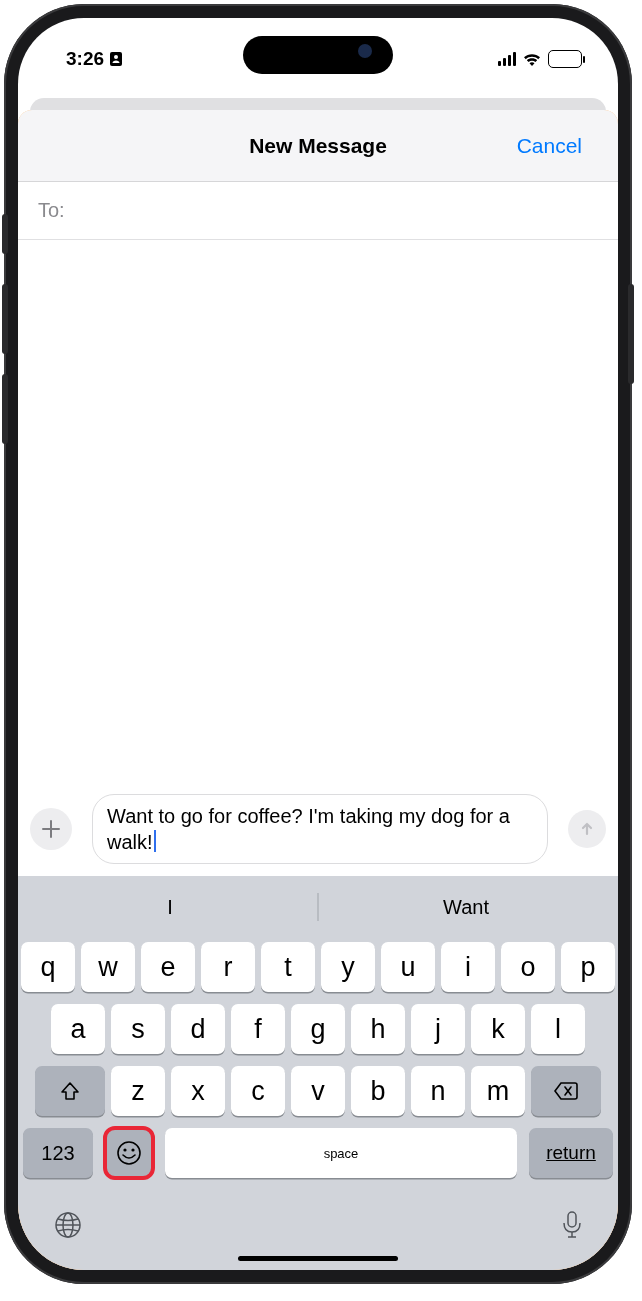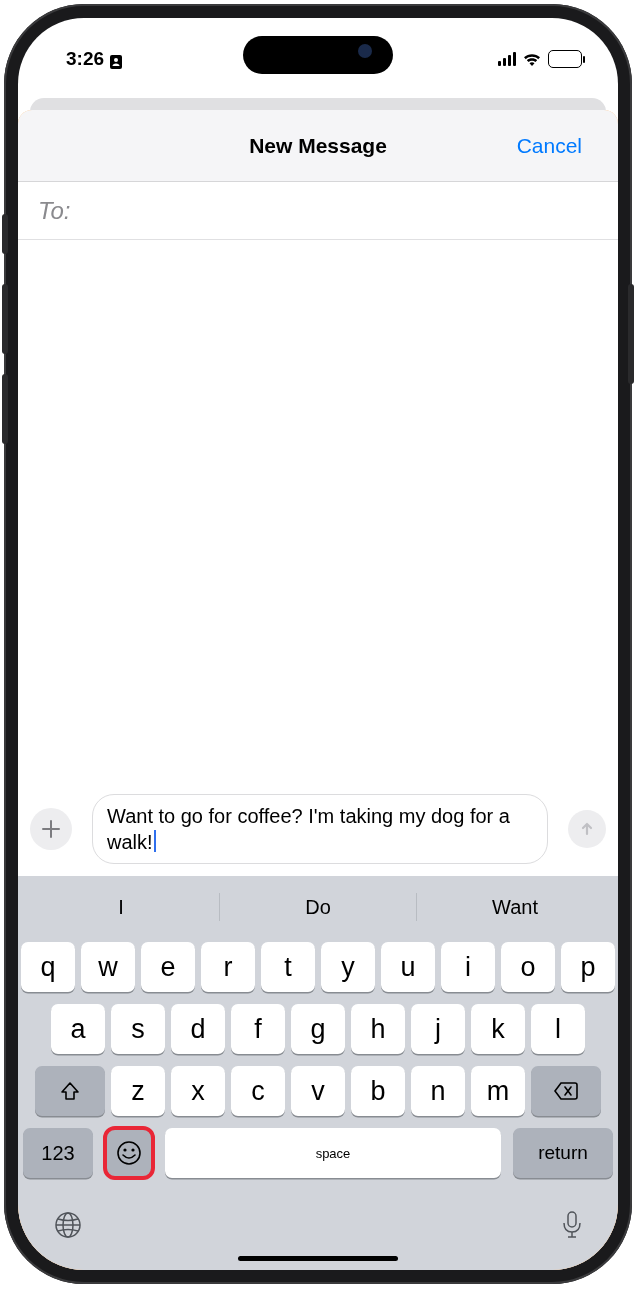--- a/index.html
+++ b/index.html
@@ -28,21 +28,21 @@
 .camera-dot {
   position: absolute; top: 26px; left: 50%; transform: translateX(40px);
   width: 14px; height: 14px; background: #1a2a4a; border-radius: 50%;
   box-shadow: 0 0 0 4px #000;
 }
 
 .status-bar {
   height: 60px; display: flex; align-items: center; justify-content: space-between;
   padding: 22px 30px 0; color: #000; font-weight: 600; font-size: 19px;
 }
-.status-left { display: flex; align-items: flex-end; gap: 5px; padding-left:18px; }
+.status-left { display: flex; align-items: center; gap: 5px; padding-left:18px; }
 .status-right { display: flex; align-items: center; gap: 6px; padding-right:6px; }
 .battery-pill {
   width: 34px; height: 18px; border: 1.5px solid #000; border-radius: 5px;
   position: relative; display: flex; align-items: center; justify-content: center;
   font-size: 11px; font-weight: 700;
 }
 .battery-pill::after {
   content: ''; position: absolute; right: -4px; top: 5px;
   width: 2.5px; height: 7px; background: #000; border-radius: 1px;
 }
@@ -68,21 +68,21 @@
   height: 72px; background: #f5f5f7; display: flex; align-items: center;
   justify-content: center; position: relative; border-bottom: 0.5px solid #d6d6d8;
 }
 .nav-title { font-size: 21px; font-weight: 600; color: #000; }
 .nav-cancel { position: absolute; right: 36px; font-size: 21px; color: #007aff; }
 
 .to-row {
   height: 58px; display: flex; align-items: center; padding: 0 20px;
   border-bottom: 0.5px solid #e0e0e2; background: #fff;
 }
-.to-label { color: #8a8a8e; font-size: 24px; font-style: italic; }
+.to-label { color: #8a8a8e; font-size: 20px; }
 
 .conversation { flex: 1; background: #fff; }
 
 .compose-row {
   display: flex; align-items: center; gap: 20px; padding: 6px 12px 12px;
   background: #fff;
 }
 .plus-btn {
   width: 42px; height: 42px; border-radius: 50%; background: #ededef;
   display: flex; align-items: center; justify-content: center;
@@ -126,22 +126,22 @@
 .key-row.r4 { gap: 12px; }
 .key-123 { width: 70px; background: #adb2bb; border-radius:7px; box-shadow:0 1.5px 0 #888c92;
   height:50px; display:flex; align-items:center; justify-content:center; font-size:20px; }
 .key-emoji {
   width: 48px; height:50px; background:#adb2bb; border-radius:7px;
   box-shadow:0 1.5px 0 #888c92; display:flex; align-items:center; justify-content:center;
 }
 .emoji-highlight { outline: 4px solid #e92636; outline-offset: -2px; border-radius:10px; }
 .key-space { flex: 1; background:#fff; border-radius:7px; box-shadow:0 1.5px 0 #888c92;
   height:50px; display:flex; align-items:center; justify-content:center; font-size:13px; }
-.key-return { width: 100px; background:#adb2bb; border-radius:7px; box-shadow:0 1.5px 0 #888c92;
-  height:50px; display:flex; align-items:center; justify-content:center; font-size:19px; }
+.key-return { width: 84px; background:#adb2bb; border-radius:7px; box-shadow:0 1.5px 0 #888c92;
+  height:50px; display:flex; align-items:center; justify-content:center; font-size:19px;text-decoration:underline; }
 
 .kb-bottom {
   display: flex; align-items: center; justify-content: space-between;
   padding: 18px 30px 24px; height: 80px;
 }
 .kb-icon { color: #50545a; }
 
 .home-indicator {
   position: absolute; bottom: 9px; left: 50%; transform: translateX(-50%);
   width: 160px; height: 5px; background: #000; border-radius: 3px;
@@ -213,21 +213,20 @@
           <svg width="18" height="18" viewBox="0 0 18 18">
               <path d="M9 14V4M5 8l4-4 4 4" stroke="#c0c0c4" stroke-width="2.2" stroke-linecap="round" stroke-linejoin="round" fill="none"></path>
             </svg>
         </div>
       </div>
 
       <div class="keyboard">
         <div class="suggestion-row">
           <div class="sugg">I</div>
           <div class="sugg-sep"></div>
-          <div class="sugg">Do</div>
           <div class="sugg-sep"></div>
           <div class="sugg">Want</div>
         </div>
 
         <div class="key-row r1">
           <div class="key">q</div>
           <div class="key">w</div>
           <div class="key">e</div>
           <div class="key">r</div>
           <div class="key">t</div>

